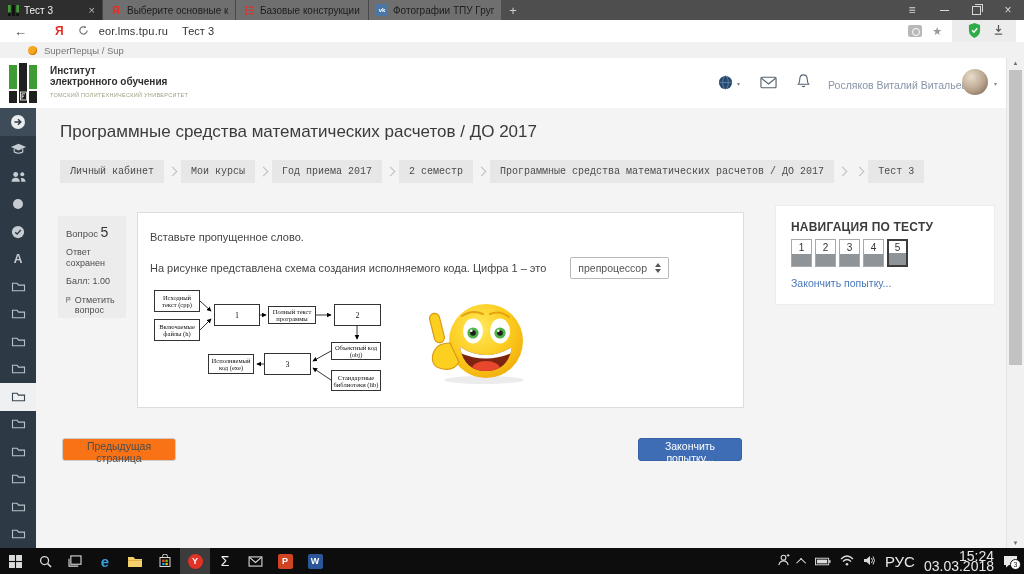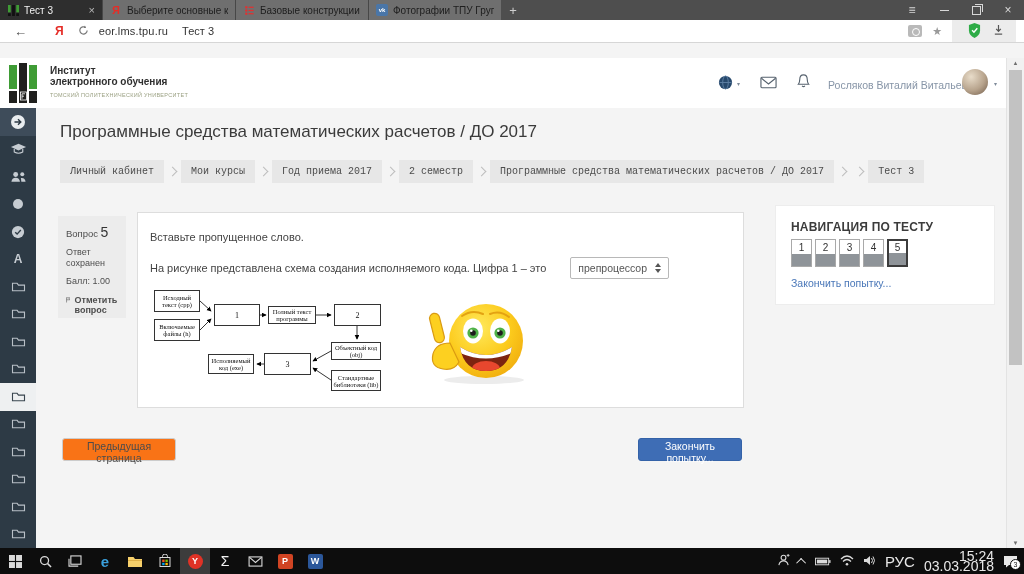--- a/index.html
+++ b/index.html
@@ -68,21 +68,21 @@
   .breadcrumbs{position:absolute;left:24px;top:52px;width:930px;display:flex;align-items:center;font-family:Liberation Mono, monospace;}
   .bc-chip{background:#e7e7e7;color:#4c4c4c;font-size:10px;padding:6px 10px;white-space:nowrap;}
   .bc-sep{width:6px;height:6px;border-top:1px solid #bdbdbd;border-right:1px solid #bdbdbd;
     transform:rotate(45deg);margin:0 5px;flex:none;}
 
   .qinfo{position:absolute;left:22px;top:108px;width:68px;height:102px;background:#ececec;
     padding:8px 8px;box-sizing:border-box;font-size:9px;color:#4e4e4e;}
   .qinfo .qlabel{font-size:9.5px;}
   .qinfo .qnum{font-size:14px;color:#333;}
   .qinfo .row{margin-top:7px;line-height:11px;}
-  .flagrow{display:flex;gap:4px;margin-top:8px;line-height:10px;font-weight:bold;}
+  .flagrow{display:flex;gap:4px;margin-top:8px;line-height:10px;}
 
   .qbody{position:absolute;left:101px;top:104px;width:607px;height:196px;background:#fff;
     border:1px solid #ddd;box-sizing:border-box;}
   .qtext1{position:absolute;left:12px;top:18px;font-size:11px;color:#444;}
   .qline2{position:absolute;left:12px;top:44px;display:flex;align-items:center;gap:24px;font-size:11px;color:#444;}
   .select{display:inline-flex;align-items:center;gap:8px;border:1px solid #b8b8b8;border-radius:2px;
     height:20px;padding:0 7px;font-size:10.5px;color:#555;background:#fff;}
   .sel-arrows{display:flex;flex-direction:column;gap:2px;}
   .sel-arrows .up{width:0;height:0;border-left:3px solid transparent;border-right:3px solid transparent;border-bottom:4px solid #555;}
   .sel-arrows .dn{width:0;height:0;border-left:3px solid transparent;border-right:3px solid transparent;border-top:4px solid #555;}
@@ -209,20 +209,24 @@
         <span>
           <svg width="11" height="12" viewBox="0 0 12 13">
               <path d="M6 1 V7.5 M3.5 5.2 L6 8 L8.5 5.2" stroke="#555" stroke-width="1.3" fill="none"></path>
               <path d="M2 11 H10" stroke="#555" stroke-width="1.3"></path>
             </svg>
         </span>
       </div>
     </div>
   </div>
 
+  <div id="bmbar">
+    <span class="bm-ico"></span>
+    <span>SuperПерцы / Sup</span>
+  </div>
 
   <div id="pghead">
     <span class="logo">
       <svg width="30" height="40" viewBox="0 0 30 40">
         <rect x="0" y="2" width="8" height="24" fill="#3f9c35"></rect>
           <rect x="0" y="28" width="8" height="12" fill="#20201e"></rect>
         <rect x="10" y="0" width="8" height="40" fill="#20201e"></rect>
         <rect x="20" y="2" width="8" height="24" fill="#3f9c35"></rect>
           <rect x="20" y="28" width="8" height="12" fill="#20201e"></rect>
         <rect x="11.5" y="29" width="6" height="8" fill="none" stroke="#fff" stroke-width="0.8"></rect>

